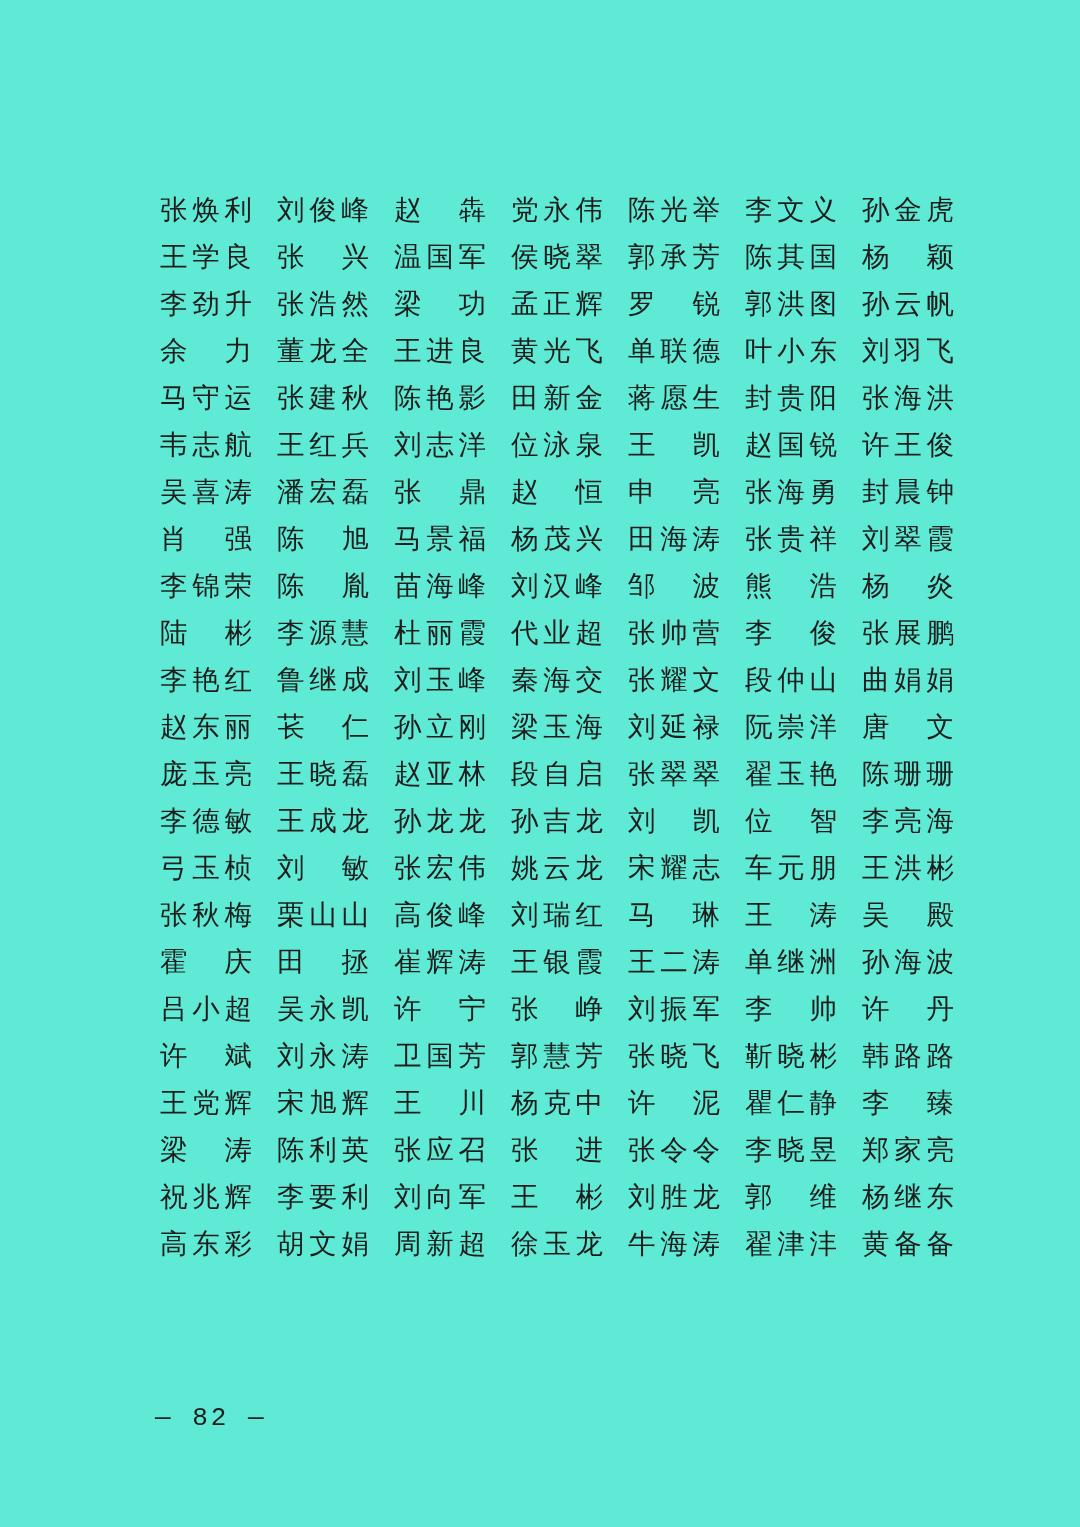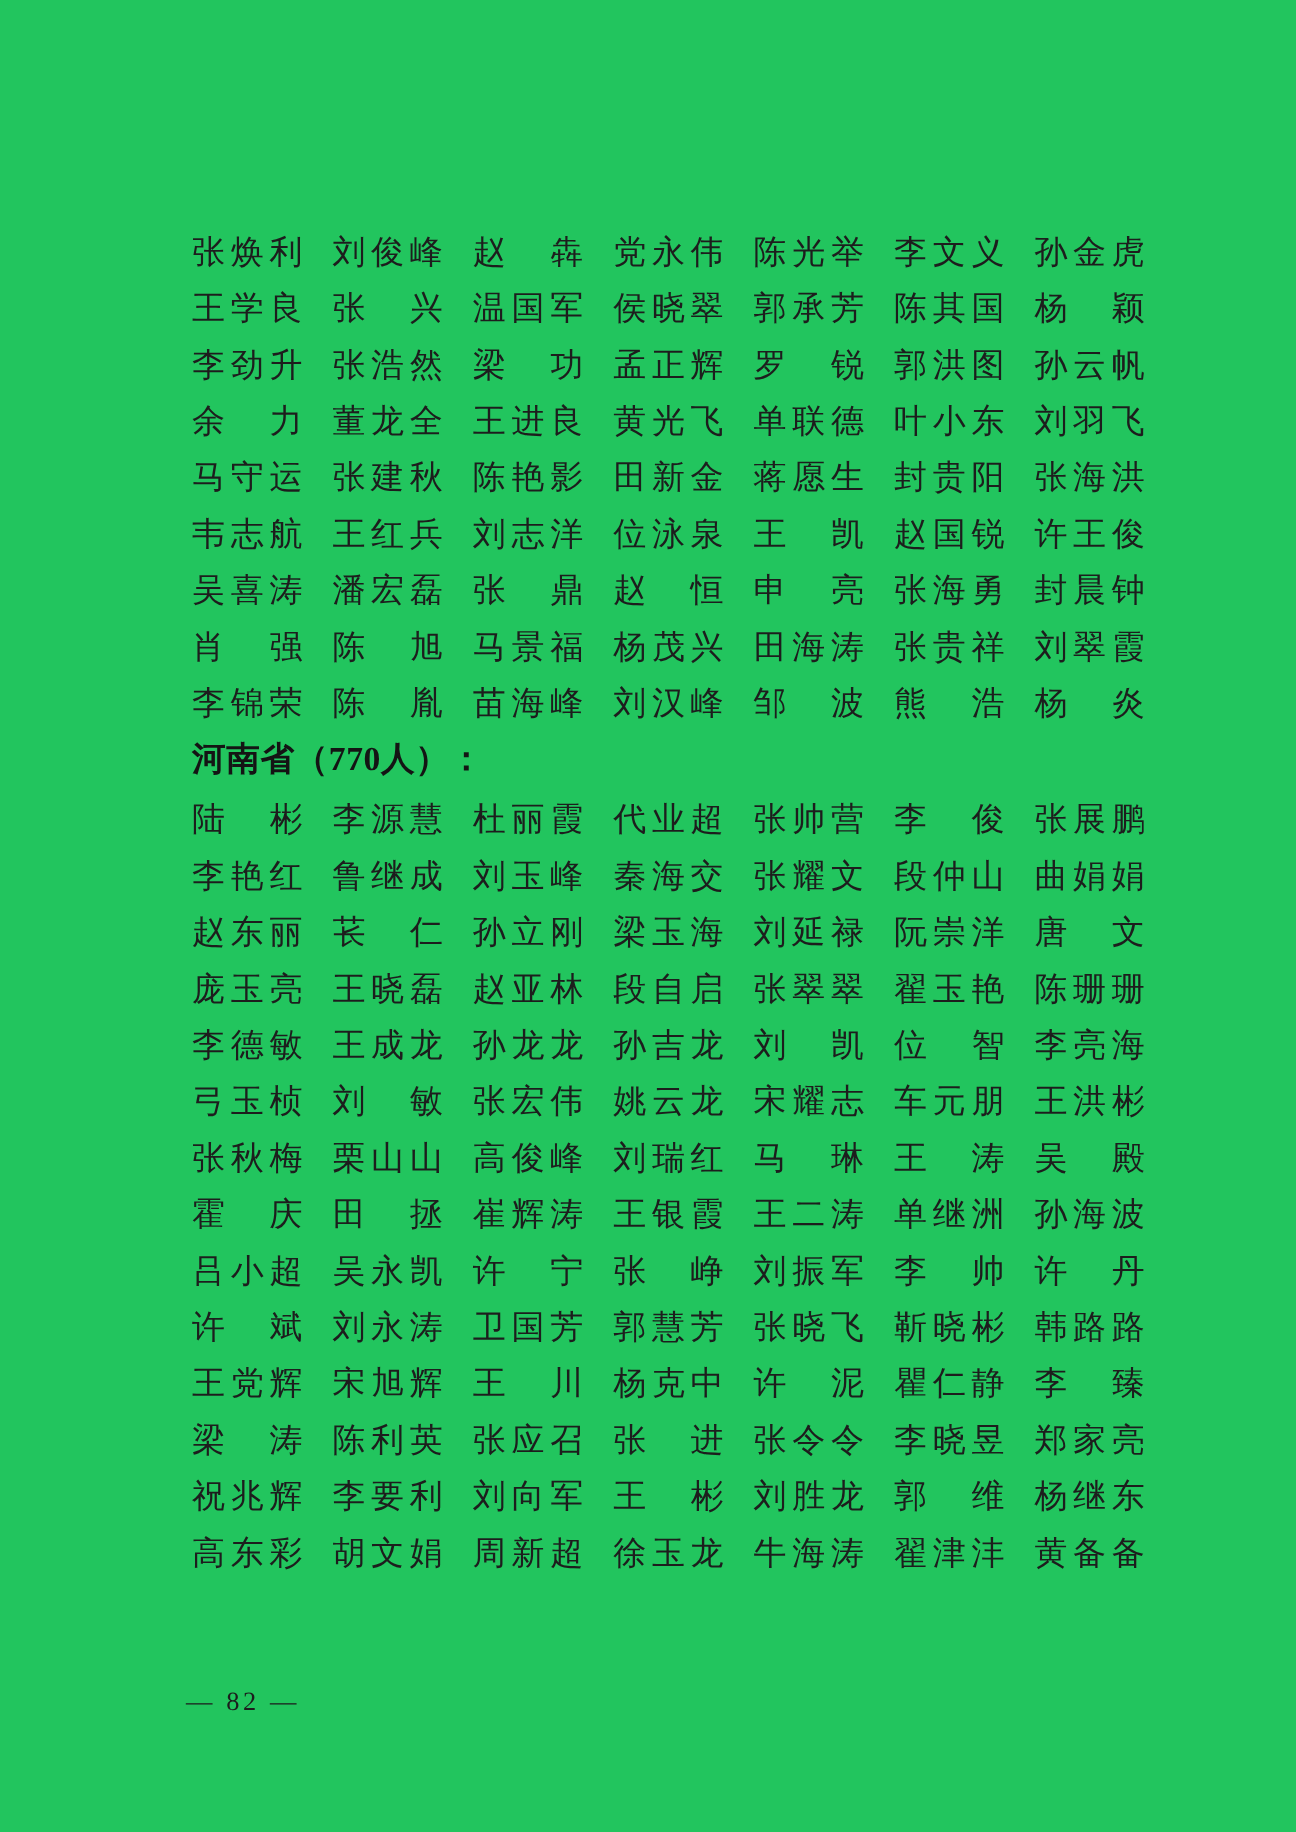--- a/index.html
+++ b/index.html
@@ -14,21 +14,21 @@
     font-family: "Liberation Serif", "DejaVu Serif", serif;
     color: #1a1a1a;
     overflow: hidden;
   }
 
   #page {
     position: absolute;
     left: 0; top: 0;
     width: 1080px;
     height: 1527px;
-    background: #22c55e;
+    background: #5eead4;
   }
 
   
   #content {
     position: absolute;
     left: 160px;
     top: 186px;
     width: 790px;
   }
 
@@ -73,44 +73,43 @@
     color: #141414;
     letter-spacing: 0.5px;
     white-space: nowrap;
     font-family: "Liberation Serif", "DejaVu Serif", serif;
   }
 
   #page-footer {
     position: absolute;
     left: 155px;
     top: 1398px;
-    font-size: 22px;
+    font-size: 26px;
     line-height: 40px;
     color: #1d1d1d;
     letter-spacing: 3px;
     white-space: nowrap;
-    font-family: Liberation Serif, serif;
+    font-family: Liberation Mono, monospace;
   }
 </style>
 </head>
 <body>
 
 <div id="page">
 
   <div id="content">
       <div class="name-row"><span class="name-cell"><span class="nm n3">张焕利</span></span><span class="name-cell"><span class="nm n3">刘俊峰</span></span><span class="name-cell"><span class="nm">赵犇</span></span><span class="name-cell"><span class="nm n3">党永伟</span></span><span class="name-cell"><span class="nm n3">陈光举</span></span><span class="name-cell"><span class="nm n3">李文义</span></span><span class="name-cell"><span class="nm n3">孙金虎</span></span></div>
       <div class="name-row"><span class="name-cell"><span class="nm n3">王学良</span></span><span class="name-cell"><span class="nm">张兴</span></span><span class="name-cell"><span class="nm n3">温国军</span></span><span class="name-cell"><span class="nm n3">侯晓翠</span></span><span class="name-cell"><span class="nm n3">郭承芳</span></span><span class="name-cell"><span class="nm n3">陈其国</span></span><span class="name-cell"><span class="nm">杨颖</span></span></div>
       <div class="name-row"><span class="name-cell"><span class="nm n3">李劲升</span></span><span class="name-cell"><span class="nm n3">张浩然</span></span><span class="name-cell"><span class="nm">梁功</span></span><span class="name-cell"><span class="nm n3">孟正辉</span></span><span class="name-cell"><span class="nm">罗锐</span></span><span class="name-cell"><span class="nm n3">郭洪图</span></span><span class="name-cell"><span class="nm n3">孙云帆</span></span></div>
       <div class="name-row"><span class="name-cell"><span class="nm">余力</span></span><span class="name-cell"><span class="nm n3">董龙全</span></span><span class="name-cell"><span class="nm n3">王进良</span></span><span class="name-cell"><span class="nm n3">黄光飞</span></span><span class="name-cell"><span class="nm n3">单联德</span></span><span class="name-cell"><span class="nm n3">叶小东</span></span><span class="name-cell"><span class="nm n3">刘羽飞</span></span></div>
       <div class="name-row"><span class="name-cell"><span class="nm n3">马守运</span></span><span class="name-cell"><span class="nm n3">张建秋</span></span><span class="name-cell"><span class="nm n3">陈艳影</span></span><span class="name-cell"><span class="nm n3">田新金</span></span><span class="name-cell"><span class="nm n3">蒋愿生</span></span><span class="name-cell"><span class="nm n3">封贵阳</span></span><span class="name-cell"><span class="nm n3">张海洪</span></span></div>
       <div class="name-row"><span class="name-cell"><span class="nm n3">韦志航</span></span><span class="name-cell"><span class="nm n3">王红兵</span></span><span class="name-cell"><span class="nm n3">刘志洋</span></span><span class="name-cell"><span class="nm n3">位泳泉</span></span><span class="name-cell"><span class="nm">王凯</span></span><span class="name-cell"><span class="nm n3">赵国锐</span></span><span class="name-cell"><span class="nm n3">许王俊</span></span></div>
       <div class="name-row"><span class="name-cell"><span class="nm n3">吴喜涛</span></span><span class="name-cell"><span class="nm n3">潘宏磊</span></span><span class="name-cell"><span class="nm">张鼎</span></span><span class="name-cell"><span class="nm">赵恒</span></span><span class="name-cell"><span class="nm">申亮</span></span><span class="name-cell"><span class="nm n3">张海勇</span></span><span class="name-cell"><span class="nm n3">封晨钟</span></span></div>
       <div class="name-row"><span class="name-cell"><span class="nm">肖强</span></span><span class="name-cell"><span class="nm">陈旭</span></span><span class="name-cell"><span class="nm n3">马景福</span></span><span class="name-cell"><span class="nm n3">杨茂兴</span></span><span class="name-cell"><span class="nm n3">田海涛</span></span><span class="name-cell"><span class="nm n3">张贵祥</span></span><span class="name-cell"><span class="nm n3">刘翠霞</span></span></div>
       <div class="name-row"><span class="name-cell"><span class="nm n3">李锦荣</span></span><span class="name-cell"><span class="nm">陈胤</span></span><span class="name-cell"><span class="nm n3">苗海峰</span></span><span class="name-cell"><span class="nm n3">刘汉峰</span></span><span class="name-cell"><span class="nm">邹波</span></span><span class="name-cell"><span class="nm">熊浩</span></span><span class="name-cell"><span class="nm">杨炎</span></span></div>
-      <div class="section-heading">河南省（770人）：</div>
       <div class="name-row"><span class="name-cell"><span class="nm">陆彬</span></span><span class="name-cell"><span class="nm n3">李源慧</span></span><span class="name-cell"><span class="nm n3">杜丽霞</span></span><span class="name-cell"><span class="nm n3">代业超</span></span><span class="name-cell"><span class="nm n3">张帅营</span></span><span class="name-cell"><span class="nm">李俊</span></span><span class="name-cell"><span class="nm n3">张展鹏</span></span></div>
       <div class="name-row"><span class="name-cell"><span class="nm n3">李艳红</span></span><span class="name-cell"><span class="nm n3">鲁继成</span></span><span class="name-cell"><span class="nm n3">刘玉峰</span></span><span class="name-cell"><span class="nm n3">秦海交</span></span><span class="name-cell"><span class="nm n3">张耀文</span></span><span class="name-cell"><span class="nm n3">段仲山</span></span><span class="name-cell"><span class="nm n3">曲娟娟</span></span></div>
       <div class="name-row"><span class="name-cell"><span class="nm n3">赵东丽</span></span><span class="name-cell"><span class="nm">苌仁</span></span><span class="name-cell"><span class="nm n3">孙立刚</span></span><span class="name-cell"><span class="nm n3">梁玉海</span></span><span class="name-cell"><span class="nm n3">刘延禄</span></span><span class="name-cell"><span class="nm n3">阮崇洋</span></span><span class="name-cell"><span class="nm">唐文</span></span></div>
       <div class="name-row"><span class="name-cell"><span class="nm n3">庞玉亮</span></span><span class="name-cell"><span class="nm n3">王晓磊</span></span><span class="name-cell"><span class="nm n3">赵亚林</span></span><span class="name-cell"><span class="nm n3">段自启</span></span><span class="name-cell"><span class="nm n3">张翠翠</span></span><span class="name-cell"><span class="nm n3">翟玉艳</span></span><span class="name-cell"><span class="nm n3">陈珊珊</span></span></div>
       <div class="name-row"><span class="name-cell"><span class="nm n3">李德敏</span></span><span class="name-cell"><span class="nm n3">王成龙</span></span><span class="name-cell"><span class="nm n3">孙龙龙</span></span><span class="name-cell"><span class="nm n3">孙吉龙</span></span><span class="name-cell"><span class="nm">刘凯</span></span><span class="name-cell"><span class="nm">位智</span></span><span class="name-cell"><span class="nm n3">李亮海</span></span></div>
       <div class="name-row"><span class="name-cell"><span class="nm n3">弓玉桢</span></span><span class="name-cell"><span class="nm">刘敏</span></span><span class="name-cell"><span class="nm n3">张宏伟</span></span><span class="name-cell"><span class="nm n3">姚云龙</span></span><span class="name-cell"><span class="nm n3">宋耀志</span></span><span class="name-cell"><span class="nm n3">车元朋</span></span><span class="name-cell"><span class="nm n3">王洪彬</span></span></div>
       <div class="name-row"><span class="name-cell"><span class="nm n3">张秋梅</span></span><span class="name-cell"><span class="nm n3">栗山山</span></span><span class="name-cell"><span class="nm n3">高俊峰</span></span><span class="name-cell"><span class="nm n3">刘瑞红</span></span><span class="name-cell"><span class="nm">马琳</span></span><span class="name-cell"><span class="nm">王涛</span></span><span class="name-cell"><span class="nm">吴殿</span></span></div>
       <div class="name-row"><span class="name-cell"><span class="nm">霍庆</span></span><span class="name-cell"><span class="nm">田拯</span></span><span class="name-cell"><span class="nm n3">崔辉涛</span></span><span class="name-cell"><span class="nm n3">王银霞</span></span><span class="name-cell"><span class="nm n3">王二涛</span></span><span class="name-cell"><span class="nm n3">单继洲</span></span><span class="name-cell"><span class="nm n3">孙海波</span></span></div>
       <div class="name-row"><span class="name-cell"><span class="nm n3">吕小超</span></span><span class="name-cell"><span class="nm n3">吴永凯</span></span><span class="name-cell"><span class="nm">许宁</span></span><span class="name-cell"><span class="nm">张峥</span></span><span class="name-cell"><span class="nm n3">刘振军</span></span><span class="name-cell"><span class="nm">李帅</span></span><span class="name-cell"><span class="nm">许丹</span></span></div>
       <div class="name-row"><span class="name-cell"><span class="nm">许斌</span></span><span class="name-cell"><span class="nm n3">刘永涛</span></span><span class="name-cell"><span class="nm n3">卫国芳</span></span><span class="name-cell"><span class="nm n3">郭慧芳</span></span><span class="name-cell"><span class="nm n3">张晓飞</span></span><span class="name-cell"><span class="nm n3">靳晓彬</span></span><span class="name-cell"><span class="nm n3">韩路路</span></span></div>

